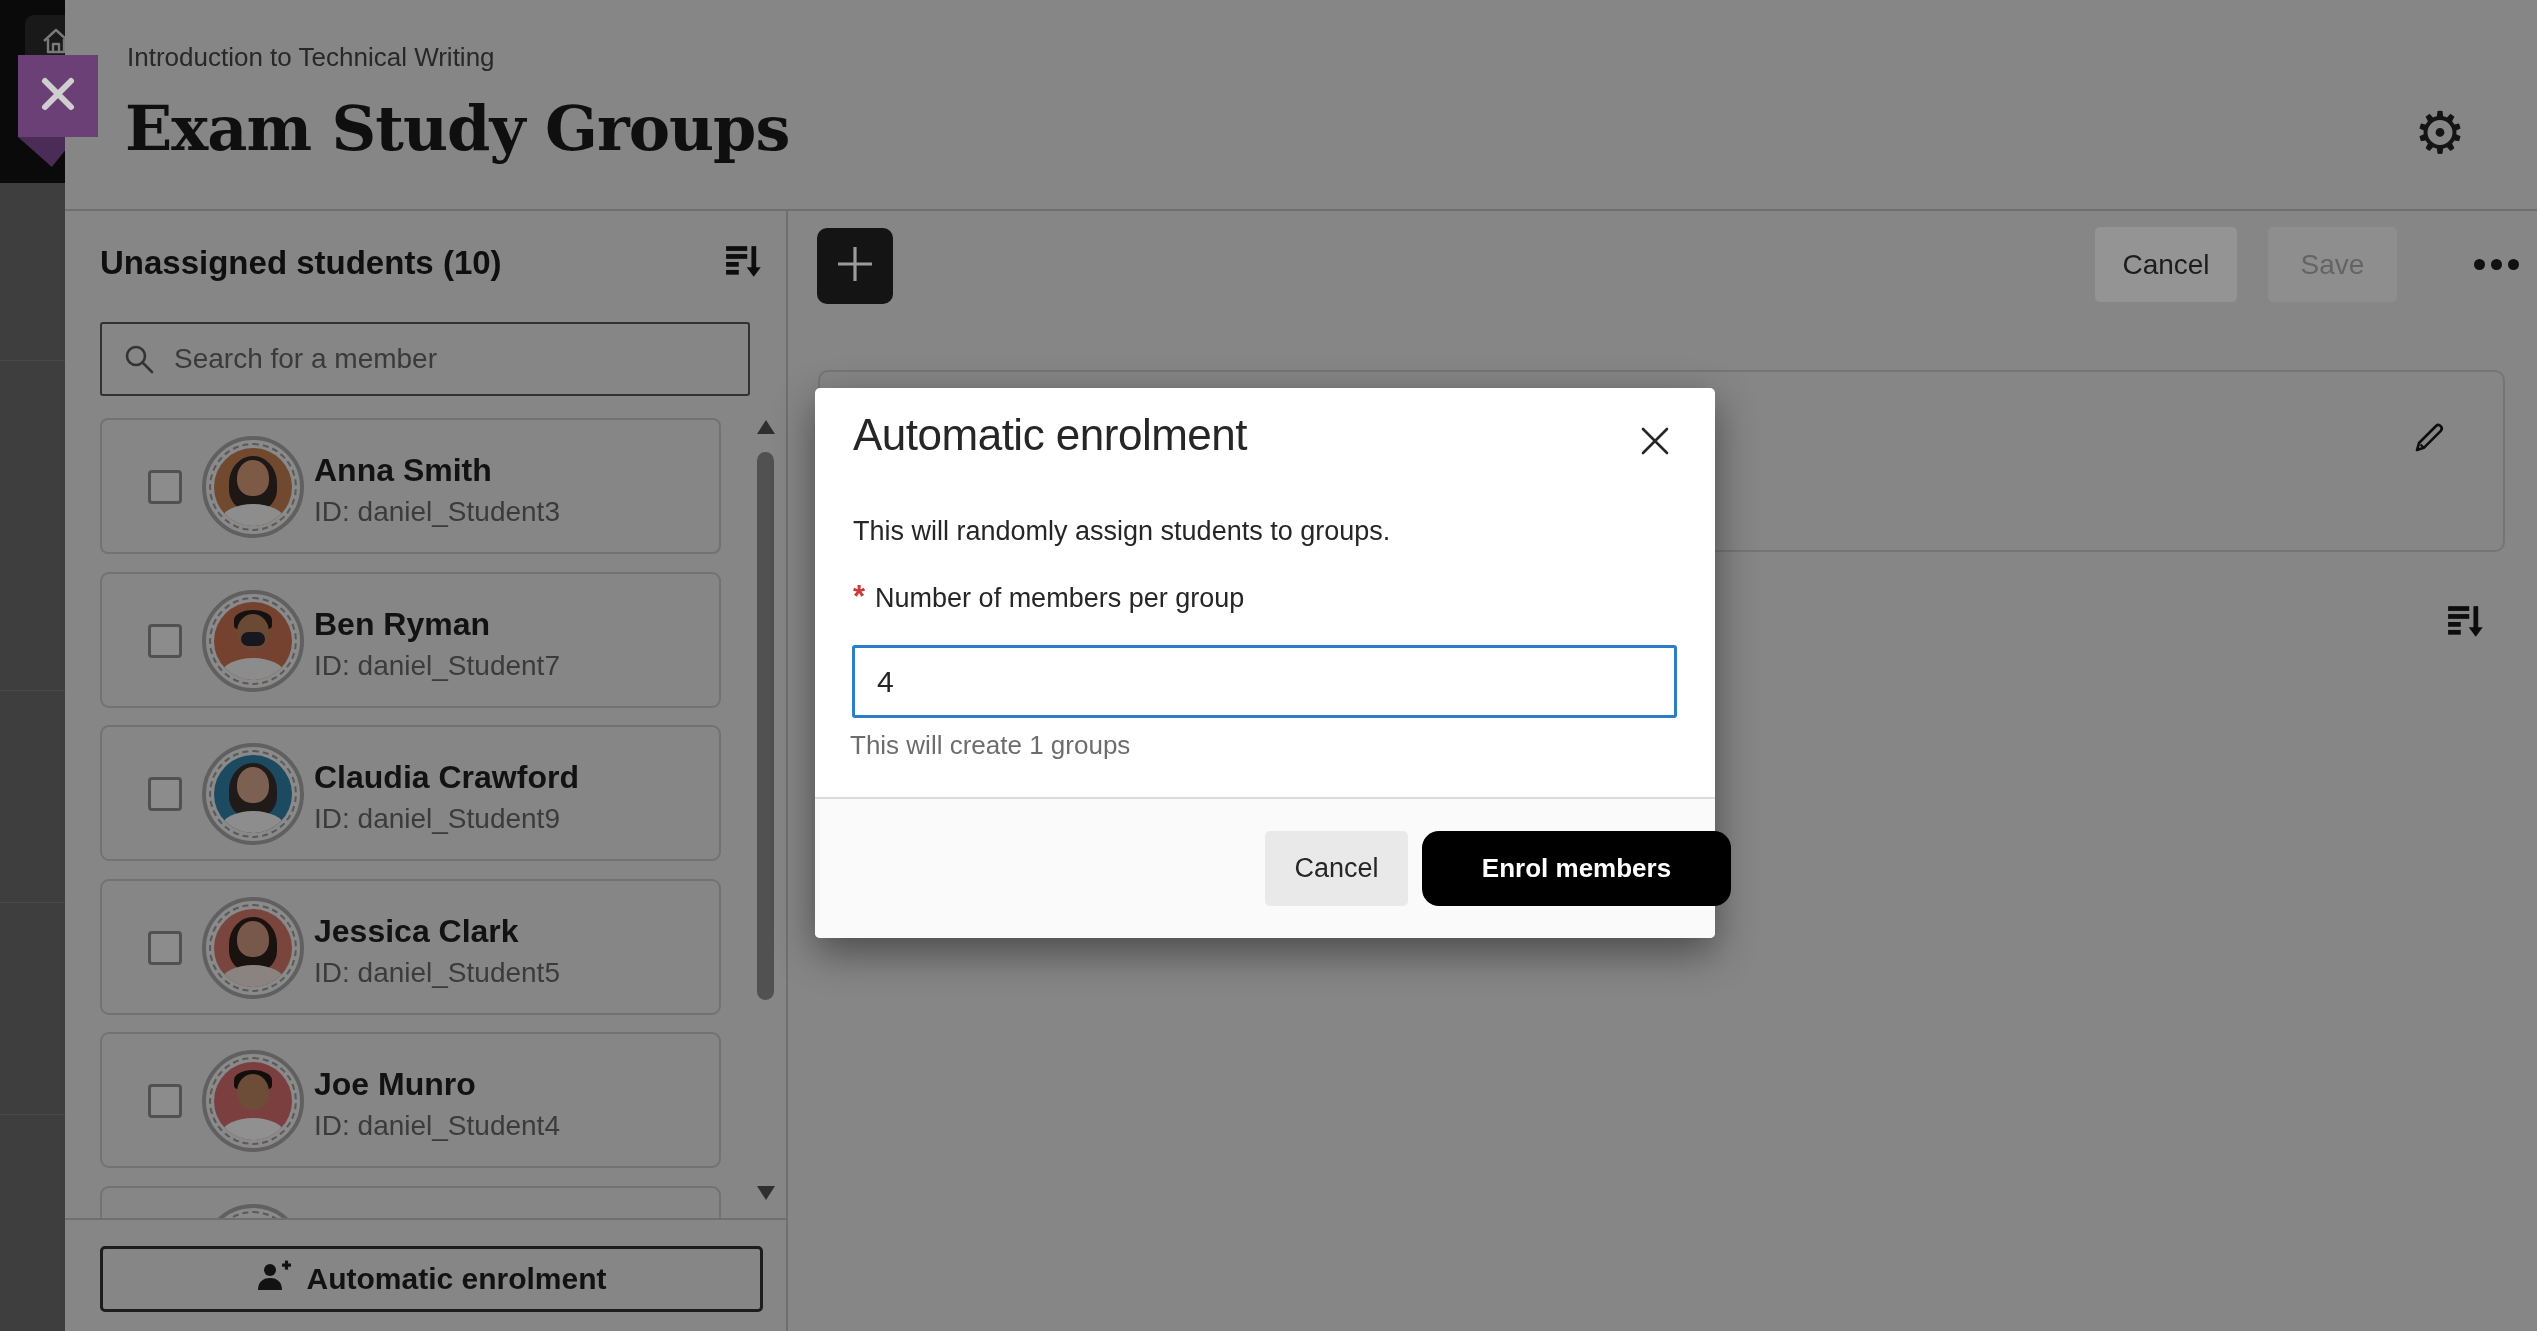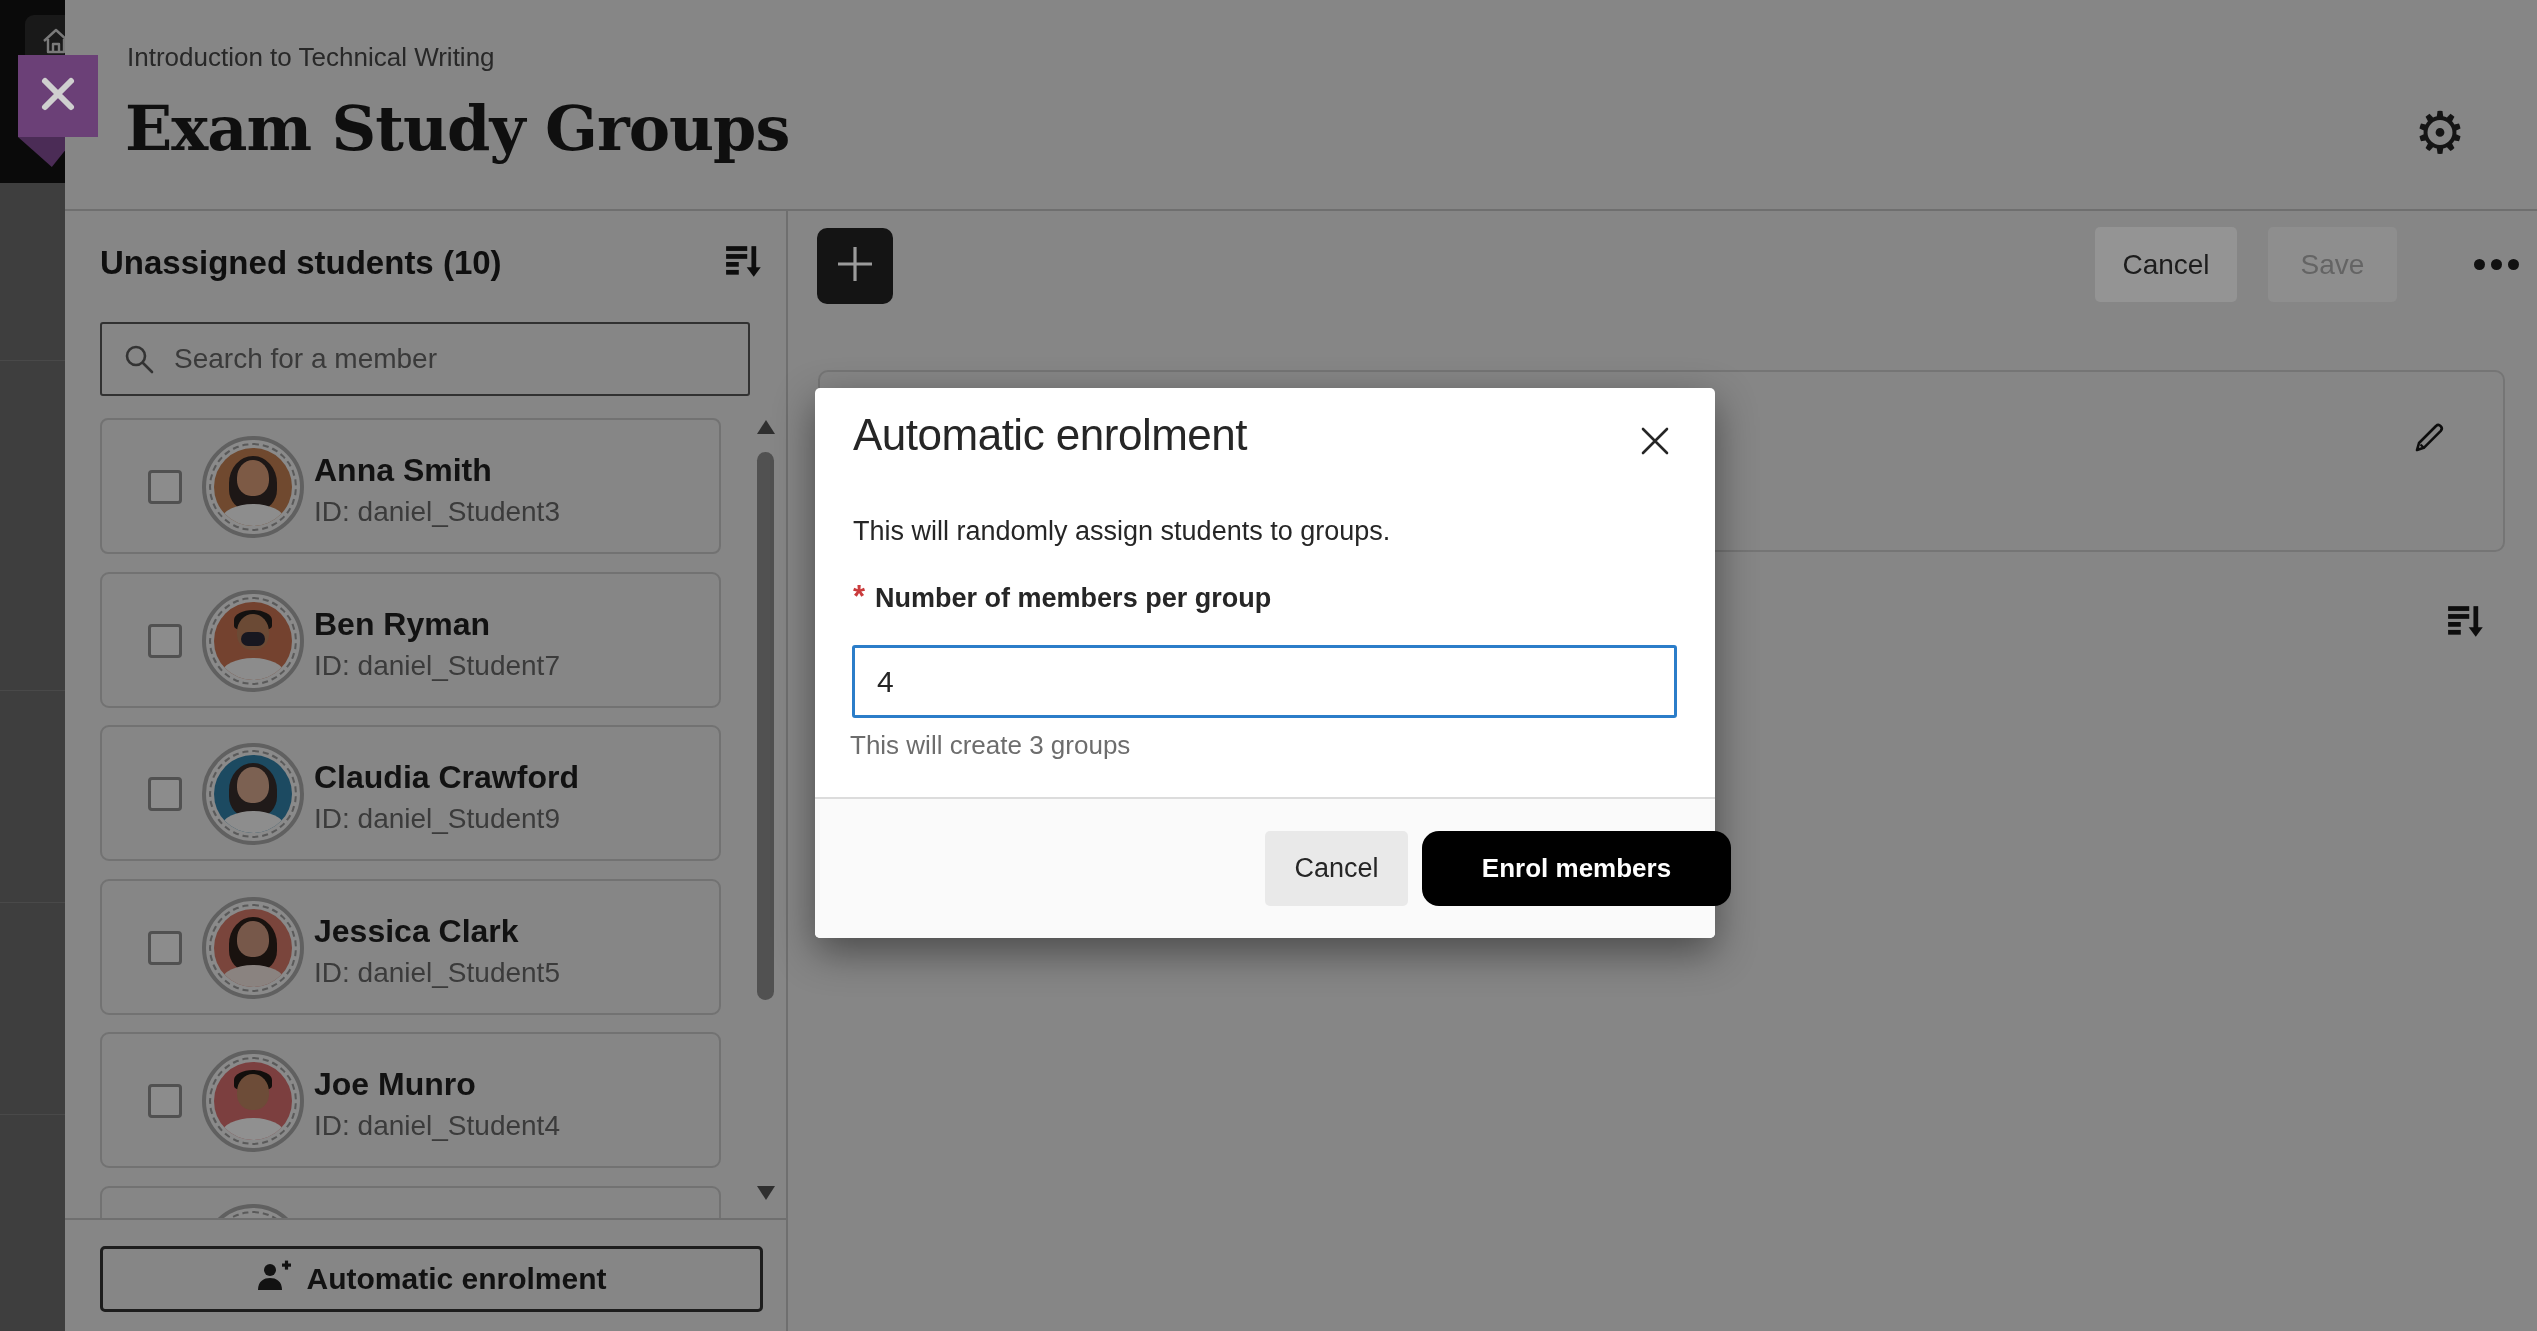--- a/index.html
+++ b/index.html
@@ -89,21 +89,21 @@
 
   
   #modal-backdrop{left:0;top:0;width:2537px;height:1331px;z-index:8;background:rgba(0,0,0,0);}
   #modal{left:815px;top:388px;width:900px;height:550px;background:#ffffff;border-radius:5px;z-index:9;
          box-shadow:0 14px 40px rgba(0,0,0,0.45);}
   #modal-title{left:38px;top:22px;font-size:44px;font-weight:400;color:#262626;letter-spacing:-0.5px;}
   #modal-close{left:817px;top:30px;width:46px;height:46px;display:flex;align-items:center;justify-content:center;cursor:pointer;}
   #modal-desc{left:38px;top:128px;font-size:27px;color:#262626;}
   #modal-label-row{left:38px;top:194px;display:flex;align-items:flex-start;gap:10px;}
   #required-marker{font-size:31px;font-weight:700;color:#ca3b3c;line-height:30px;}
-  #field-label{font-size:27px;font-weight:700;color:#262626;line-height:32px;}
+  #field-label{font-size:27px;font-weight:400;color:#262626;line-height:32px;}
   #members-input{left:37px;top:257px;width:825px;height:73px;border:3px solid #2b7dc9;border-radius:3px;
                  box-sizing:border-box;font-size:30px;color:#262626;padding:0 0 0 22px;outline:none;
                  font-family:"Liberation Sans",sans-serif;background:#fff;}
   #modal-helper{left:35px;top:342px;font-size:26px;color:#6d6d6d;}
   #modal-footer{left:0;top:409px;width:900px;height:141px;background:#fafafa;border-top:2px solid #dcdcdc;
                 border-radius:0 0 5px 5px;box-sizing:border-box;}
   #modal-cancel-btn{left:450px;top:443px;width:143px;height:75px;background:#e9e9e9;border-radius:5px;
                     display:flex;align-items:center;justify-content:center;font-size:27px;color:#262626;cursor:pointer;}
   #modal-submit-btn{left:607px;top:443px;width:309px;height:75px;background:#000000;border-radius:17px;
                     display:flex;align-items:center;justify-content:center;font-size:26px;font-weight:700;color:#ffffff;cursor:pointer;}
@@ -299,19 +299,19 @@
       <svg width="38" height="38" viewBox="0 0 38 38">
           <path d="M7 7 L31 31 M31 7 L7 31" stroke="#262626" stroke-width="2.6" stroke-linecap="round"></path>
         </svg>
     </div>
     <div id="modal-desc" class="abs">This will randomly assign students to groups.</div>
     <div id="modal-label-row" class="abs">
       <span id="required-marker">*</span>
       <span id="field-label">Number of members per group</span>
     </div>
     <input id="members-input" class="abs" type="text" value="4" style="">
-    <div id="modal-helper" class="abs">This will create 3 groups</div>
+    <div id="modal-helper" class="abs">This will create 1 groups</div>
     <div id="modal-footer" class="abs"></div>
     <div id="modal-cancel-btn" class="abs">Cancel</div>
     <div id="modal-submit-btn" class="abs">Enrol members</div>
   </div>
 
 </div>
 
 </body></html>

